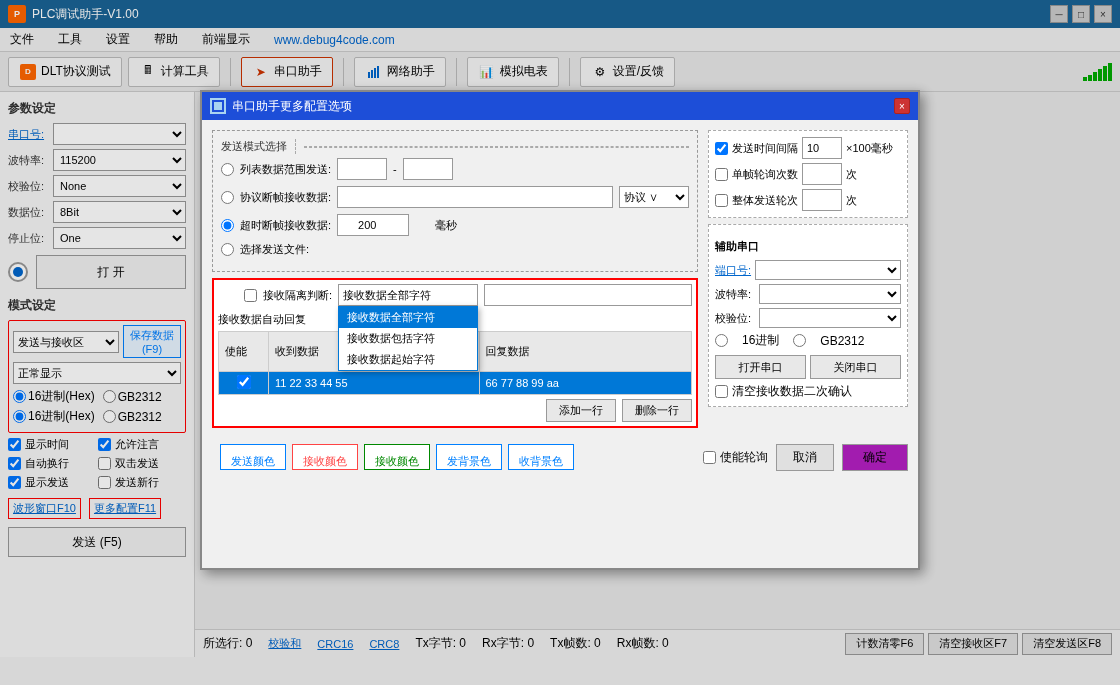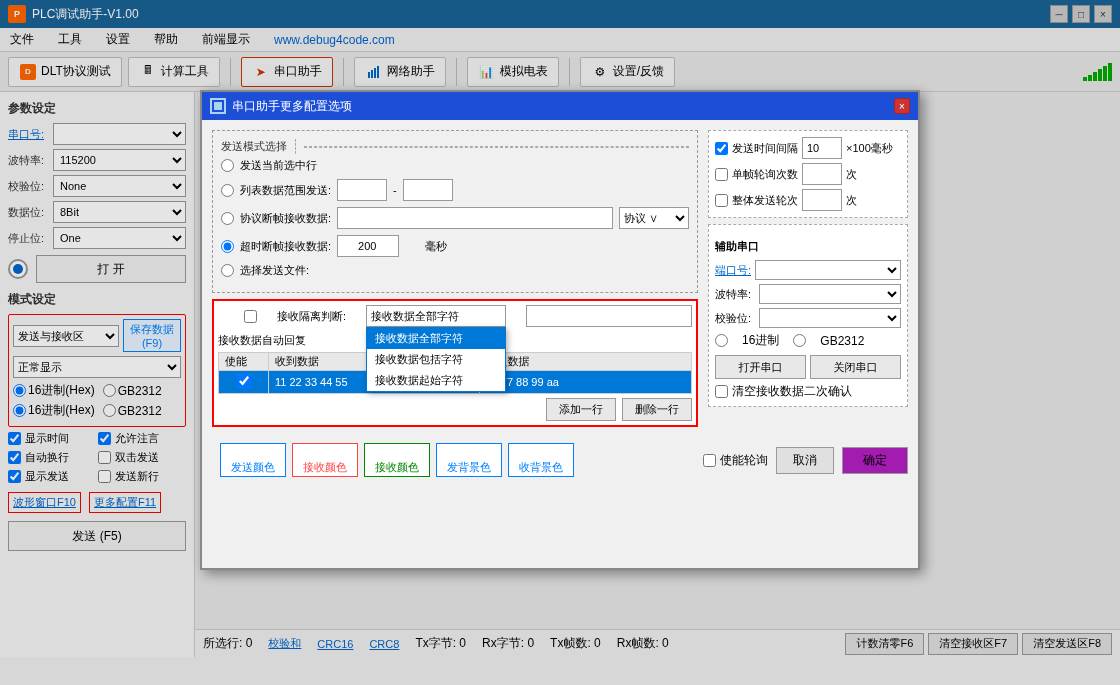--- a/index.html
+++ b/index.html
@@ -68,21 +68,21 @@
       flex-shrink: 0;
     }
     .section-title { font-weight: bold; color: #333; margin-bottom: 6px; font-size: 12px; }
     .form-row { display: flex; align-items: center; margin-bottom: 4px; }
     .form-label { color: #0066cc; text-decoration: underline; cursor: pointer; width: 45px; font-size: 11px; }
     .form-select { flex: 1; height: 22px; border: 1px solid #999; background: white; font-size: 11px; padding: 0 2px; }
     .form-label2 { width: 45px; font-size: 11px; color: #333; }
 
     .open-btn {
       width: 100%;
-      height: 28px;
+      height: 34px;
       background: #f0f0f0;
       border: 1px solid #999;
       cursor: pointer;
       font-size: 12px;
       margin-top: 6px;
       display: flex;
       align-items: center;
       justify-content: center;
       gap: 8px;
     }
@@ -188,21 +188,21 @@
     .aux-label { font-size: 11px; width: 40px; }
     .aux-select { flex: 1; height: 20px; border: 1px solid #999; background: white; font-size: 10px; }
     .aux-link { color: #0066cc; text-decoration: underline; cursor: pointer; font-size: 11px; }
 
     .aux-btn-row { display: flex; gap: 4px; margin-top: 6px; }
     .aux-btn { flex: 1; height: 24px; border: 1px solid #999; background: #e8e8e8; cursor: pointer; font-size: 11px; }
 
     .aux-radio-row { display: flex; align-items: center; gap: 14px; margin: 4px 0; font-size: 11px; }
     .aux-checkbox-row { display: flex; align-items: center; gap: 4px; margin-top: 4px; font-size: 10px; }
 
-    .receive-judge-row { display: flex; align-items: center; gap: 20px; margin-bottom: 6px; padding-left: 26px; }
+    .receive-judge-row { display: flex; align-items: center; gap: 6px; margin-bottom: 6px; padding-left: 26px; }
     .receive-judge-label { font-size: 11px; }
 
     
     .dropdown-wrapper { position: relative; display: inline-block; }
     .dropdown-select {
       height: 22px;
       border: 1px solid #999;
       background: white;
       font-size: 11px;
       padding: 0 4px;
@@ -225,21 +225,21 @@
       font-size: 11px;
       cursor: pointer;
     }
     .dropdown-item.selected { background: #0078d7; color: white; }
 
     
     .data-table { width: 100%; border-collapse: collapse; margin-top: 4px; }
     .data-table th {
       background: #e8e8e8;
       border: 1px solid #ccc;
-      padding: 1px 6px;
+      padding: 12px 6px;
       font-size: 11px;
       text-align: left;
       font-weight: normal;
     }
     .data-table td {
       border: 1px solid #ccc;
       padding: 3px 6px;
       font-size: 11px;
       background: white;
     }
@@ -248,21 +248,21 @@
     .receive-auto-row { display: flex; align-items: center; gap: 6px; margin-top: 6px; }
 
     
     .modal-bottom {
       display: flex;
       align-items: center;
       padding: 8px;
       gap: 6px;
     }
     .color-btn {
-      padding: 16px 10px;
+      padding: 9px 10px;
       border: 1px solid #0080ff;
       color: #0080ff;
       background: white;
       cursor: pointer;
       font-size: 11px;
       height: 26px;
     }
     .color-btn.red { color: #ff4444; border-color: #ff4444; }
     .color-btn.green { color: #008800; border-color: #008800; }
     .footer-checkbox { display: flex; align-items: center; gap: 4px; font-size: 11px; margin-right: auto; }
@@ -521,24 +521,20 @@
       <div style="display:flex;gap:10px;">
 
         <div style="flex:1;">
 
           <div class="send-mode-panel">
             <div style="display:flex;align-items:center;gap:8px;margin-bottom:4px;">
               <span style="border-right:1px dashed #aaa;padding-right:8px;font-size:11px;color:#333;">发送模式选择</span>
               <div style="border:1px dashed #aaa;height:1px;flex:1;"></div>
             </div>
 
-            <div class="modal-row">
-              <input type="radio" name="send_mode" style="">
-              <span style="font-size:11px;">发送当前选中行</span>
-            </div>
 
             <div class="modal-row">
               <input type="radio" name="send_mode" style="">
               <span style="font-size:11px;">列表数据范围发送:</span>
               <input type="text" class="modal-input" style="width: 50px;">
               <span style="font-size:11px;">-</span>
               <input type="text" class="modal-input" style="width: 50px;">
             </div>
 
             <div class="modal-row">
@@ -546,21 +542,21 @@
               <span style="font-size:11px;">协议断帧接收数据:</span>
               <input type="text" class="modal-input" style="flex: 1 1 0%;">
               <select class="modal-select" style="width:70px;">
                 <option>协议 ∨</option>
               </select>
             </div>
 
             <div class="modal-row">
               <input type="radio" name="send_mode" checked="" style="">
               <span style="font-size:11px;">超时断帧接收数据:</span>
-              <input type="text" class="modal-input" style="width: 62px; padding-left: 20px;" value="200">
+              <input type="text" class="modal-input" style="width: 72px; padding-left: 20px;" value="200">
               <span style="font-size:11px;margin-left:20px;">毫秒</span>
             </div>
 
             <div class="modal-row">
               <input type="radio" name="send_mode" style="">
               <span style="font-size:11px;">选择发送文件:</span>
             </div>
           </div>
 
           <div class="table-area">

